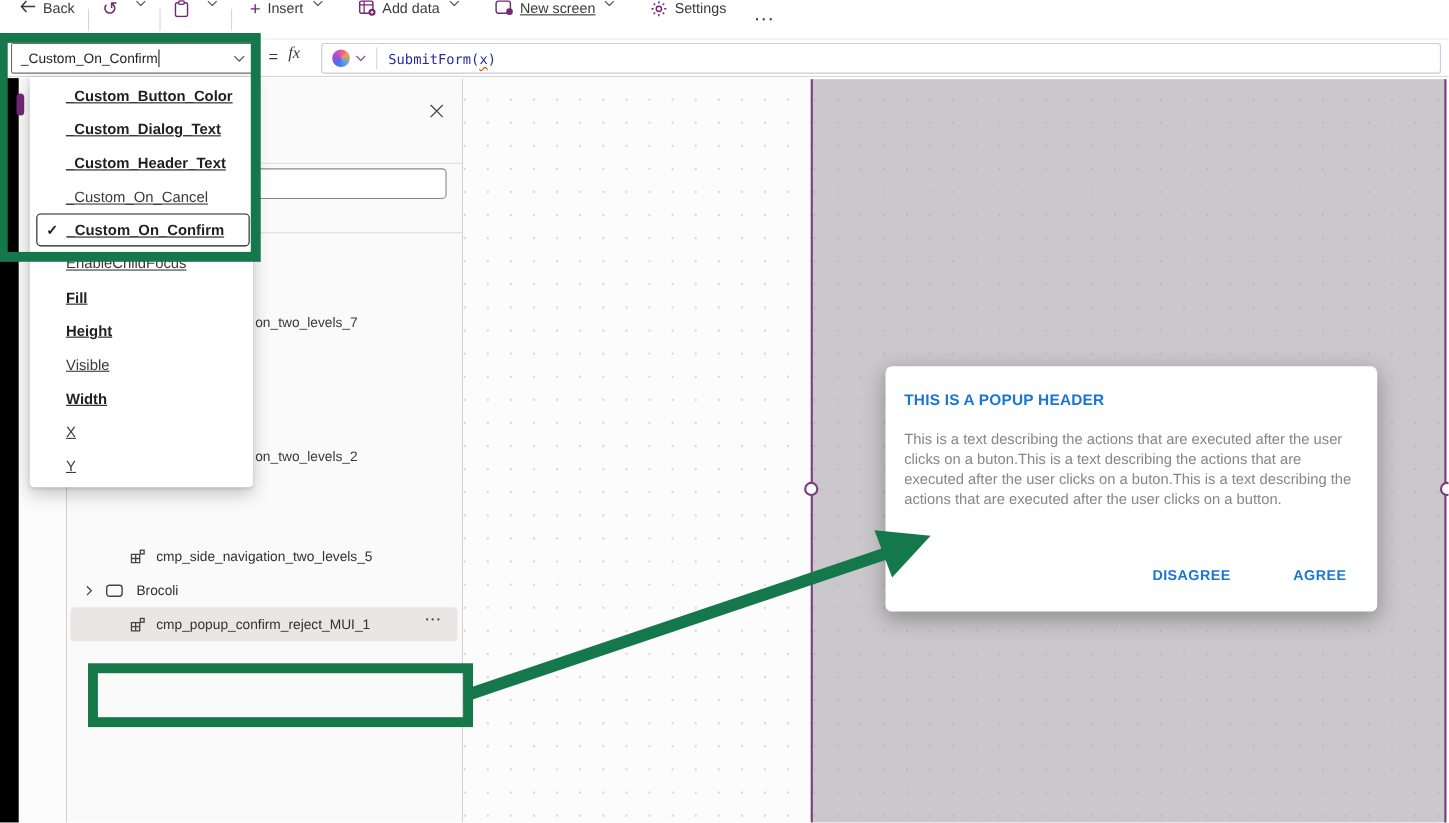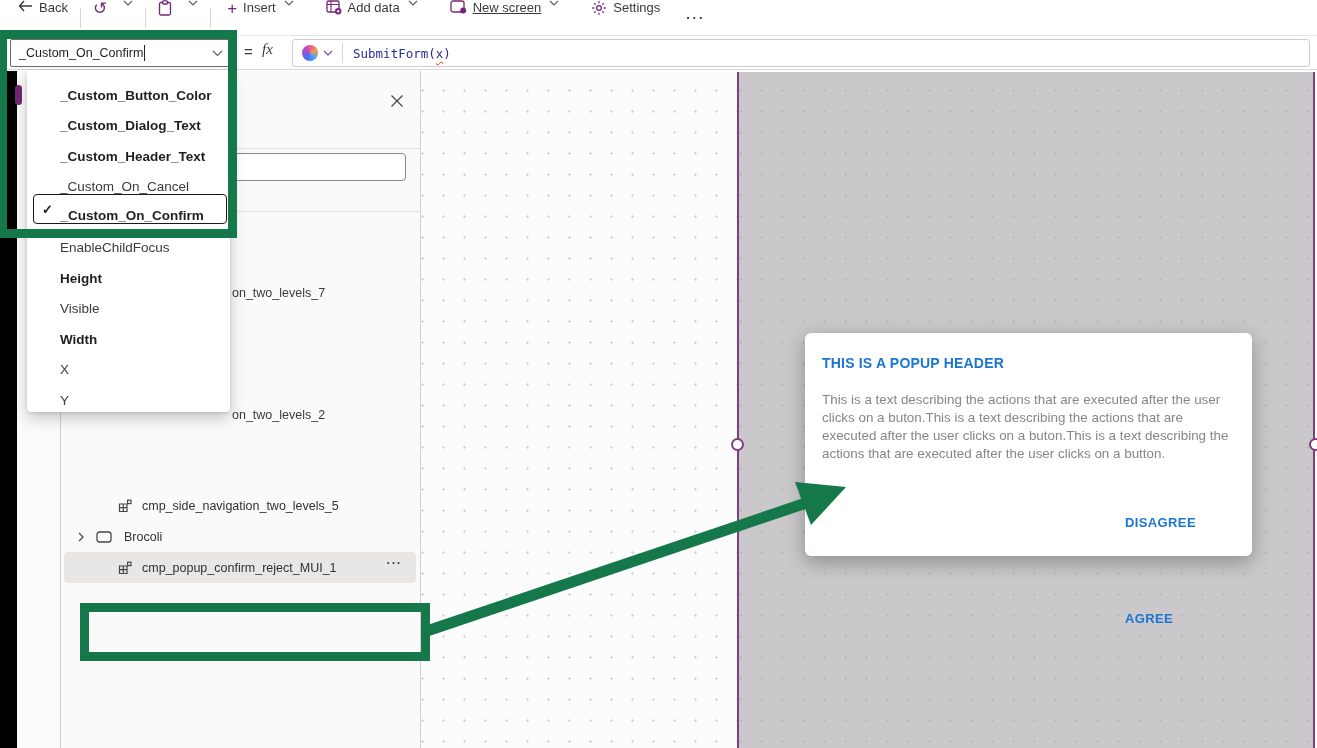--- a/index.html
+++ b/index.html
@@ -64,22 +64,22 @@
   .tree-row .row-label { margin-left:12px; white-space:nowrap; }
   .tree-row.cmp .row-icon { margin-left:54px; }
   .tree-row.cmp .row-label { margin-left:10px; }
   .tree-row .more-btn { position:absolute; right:14px; top:4px; color:#484644; letter-spacing:1px;
                         font-weight:bold; cursor:pointer; }
 
   
   .prop-menu { position:absolute; left:27px; top:70px; width:203px; background:#fff; z-index:20;
                border-radius:0 0 4px 4px; box-shadow:0 6px 16px rgba(0,0,0,.22), 0 1px 3px rgba(0,0,0,.12);
                padding:2px 0 4px 0; }
-  .menu-item { position:relative; height:30.6px; display:flex; align-items:flex-end; padding-left:33px;
-               font-size:13.5px; color:#3b3a39; cursor:pointer; }
+  .menu-item { position:relative; height:30.6px; display:flex; align-items:center; padding-left:33px;
+               font-size:13.5px; color:#3b3a39; cursor:pointer;text-decoration:underline; }
   .menu-item.bold { font-weight:700; color:#201f1e; }
   .menu-item.selected { border:1.5px solid #1b1a19; border-radius:4px; margin:0 3px 0 6px; padding-left:26.5px; height:30px; }
   .menu-item .check { position:absolute; left:8px; top:50%; transform:translateY(-50%); font-size:13px; color:#201f1e; }
 
   
   .canvas-white { position:absolute; left:421px; top:72px; width:316px; height:676px; background:#fcfcfc;
                   background-image:radial-gradient(circle, #d9d6d6 1.2px, transparent 1.4px);
                   background-size:21px 21px; background-position:12px 8px; }
   .canvas-gray { position:absolute; left:739px; top:72px; width:575px; height:676px; background:#cac8ca;
                  background-image:radial-gradient(circle, #bcb9bc 1.2px, transparent 1.4px);
@@ -91,21 +91,21 @@
   .handle-left { left:731px; top:438px; }
   .handle-right { left:1309px; top:438px; }
 
   
   .popup-card { position:absolute; left:805px; top:333px; width:447px; height:223px; background:#fff;
                 border-radius:6px; box-shadow:0 6px 20px rgba(0,0,0,.3); z-index:8; }
   .popup-header { position:absolute; left:17px; top:22px; font-size:14px; font-weight:700;
                   color:#1976d2; letter-spacing:.2px; }
   .popup-body { position:absolute; left:17px; top:58px; width:416px; font-size:13.4px; line-height:18px;
                 color:#868686; }
-  .popup-actions { position:absolute; right:56px; top:182px; display:flex; gap:81px;flex-direction:column; }
+  .popup-actions { position:absolute; right:28px; top:182px; display:flex; gap:57px; }
   .popup-btn { font-size:13px; font-weight:700; color:#1976d2; letter-spacing:.4px; cursor:pointer; }
 
   
   .anno-box-1 { position:absolute; left:-2px; top:30px; width:239px; height:208px;
                 border:9px solid #14784a; z-index:60; pointer-events:none; }
   .anno-box-2 { position:absolute; left:80px; top:603px; width:350px; height:58px;
                 border:9px solid #14784a; z-index:60; pointer-events:none; }
   .anno-arrow-svg { position:absolute; left:0; top:0; width:1317px; height:748px; z-index:61; pointer-events:none; }
 
   svg.icon { display:block; }
@@ -275,20 +275,23 @@
         <span>_Custom_On_Cancel</span>
       </div>
       <div class="menu-item bold selected">
         <span class="check">✓</span>
         <span>_Custom_On_Confirm</span>
       </div>
       <div class="menu-item">
         <span>EnableChildFocus</span>
       </div>
       <div class="menu-item bold">
+        <span>Fill</span>
+      </div>
+      <div class="menu-item bold">
         <span>Height</span>
       </div>
       <div class="menu-item">
         <span>Visible</span>
       </div>
       <div class="menu-item bold">
         <span>Width</span>
       </div>
       <div class="menu-item">
         <span>X</span>

